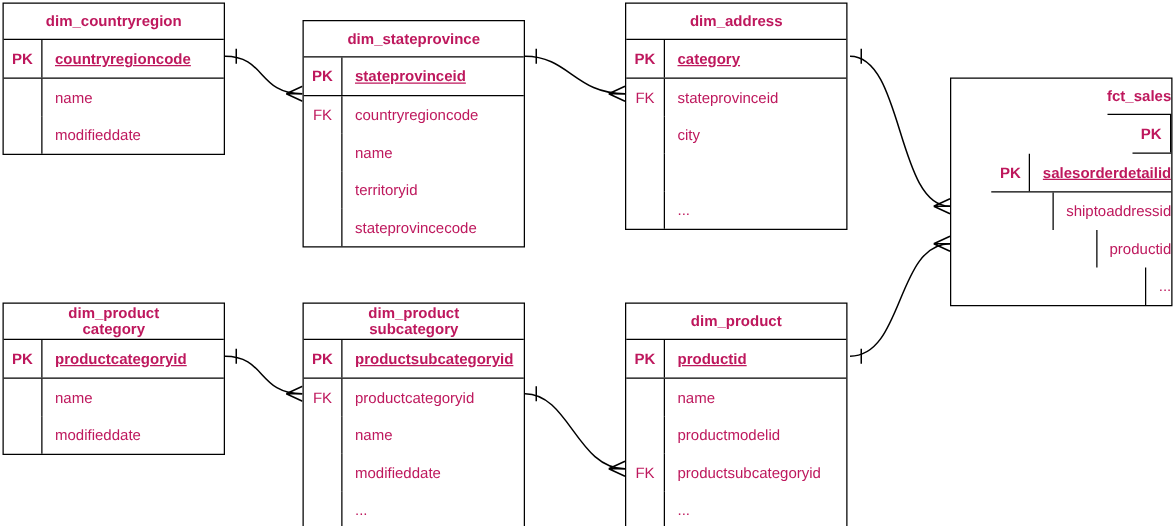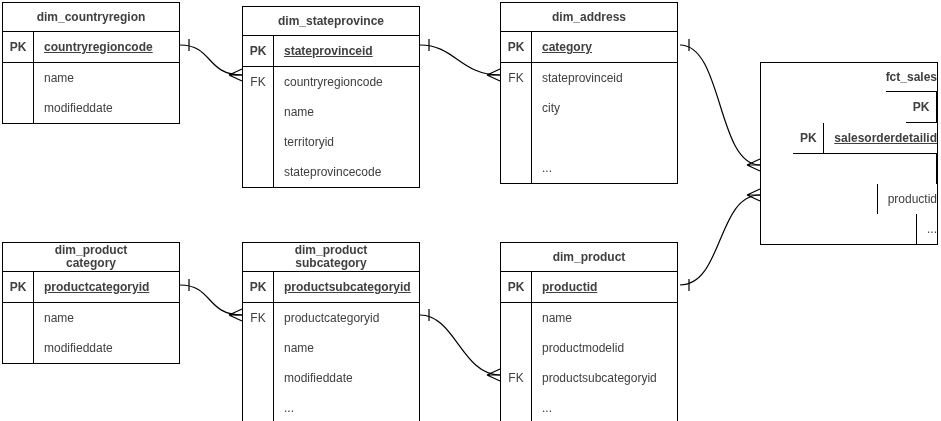--- a/index.html
+++ b/index.html
@@ -2,21 +2,21 @@
 <html><head>
 <meta charset="utf-8">
 <style>
   html, body { margin: 0; padding: 0; background: #ffffff; }
   #canvas {
     position: relative;
     width: 941px;
     height: 421px;
     background: #ffffff;
     font-family: "Liberation Sans", sans-serif;
-    color: #404040;
+    color: #be185d;
     overflow: hidden;
   }
   .entity {
     position: absolute;
     background: #ffffff;
     border: 1px solid #000000;
     display: flex;
     flex-direction: column;
     font-size: 12px;
     box-sizing: content-box;
@@ -110,21 +110,21 @@
     <div class="e-row">
       <span class="e-key"></span>
       <span class="e-field">name</span>
     </div>
     <div class="e-row">
       <span class="e-key"></span>
       <span class="e-field">modifieddate</span>
     </div>
   </div>
 
-  <div class="entity" style="left:242px; top:6px; width:176px;">
+  <div class="entity" style="left:242px; top:16px; width:176px;">
     <div class="e-title">dim_stateprovince</div>
     <div class="e-row pkrow">
       <span class="e-key">PK</span>
       <span class="e-field pkfield">stateprovinceid</span>
     </div>
     <div class="e-row">
       <span class="e-key">FK</span>
       <span class="e-field">countryregioncode</span>
     </div>
     <div class="e-row">
@@ -168,20 +168,21 @@
     <div class="e-title">fct_sales</div>
     <div class="e-row pkrow">
       <span class="e-key">PK</span>
     </div>
     <div class="e-row pkrow">
       <span class="e-key">PK</span>
       <span class="e-field pkfield">salesorderdetailid</span>
     </div>
     <div class="e-row">
       <span class="e-key"></span>
+      <span class="e-field">shiptoaddressid</span>
     </div>
     <div class="e-row">
       <span class="e-key"></span>
       <span class="e-field">productid</span>
     </div>
     <div class="e-row">
       <span class="e-key"></span>
       <span class="e-field">...</span>
     </div>
   </div>

